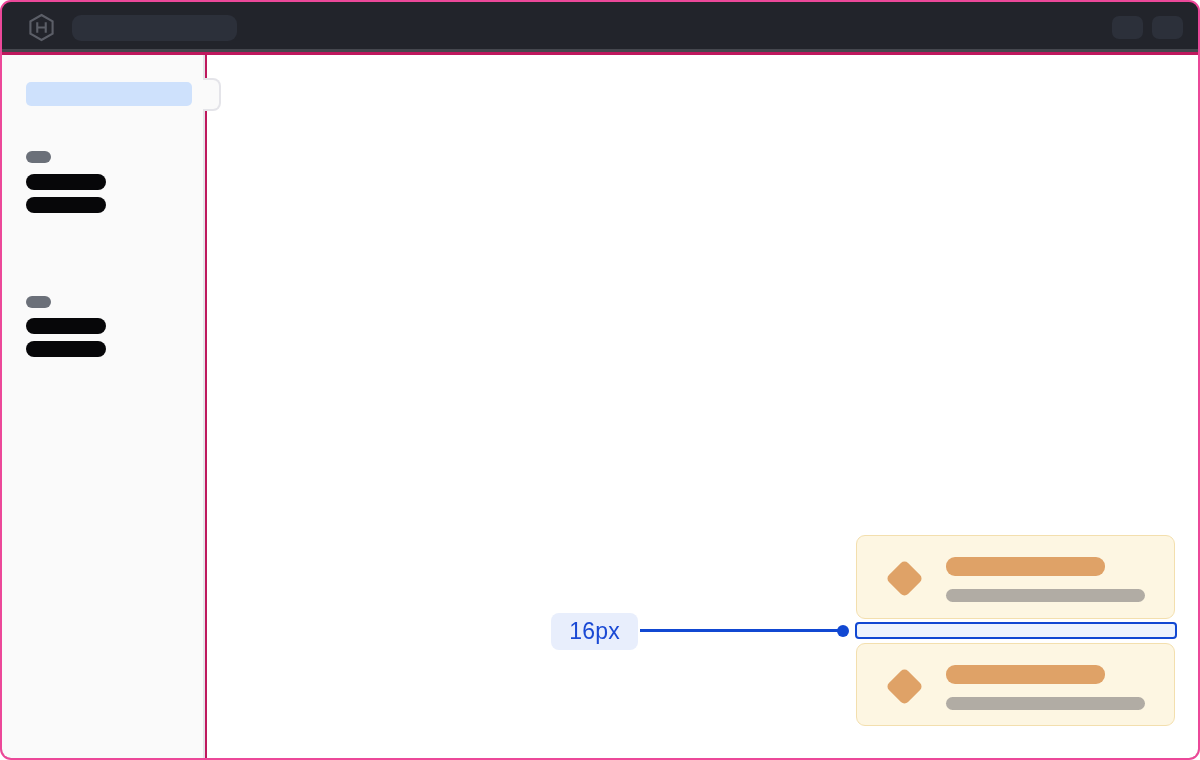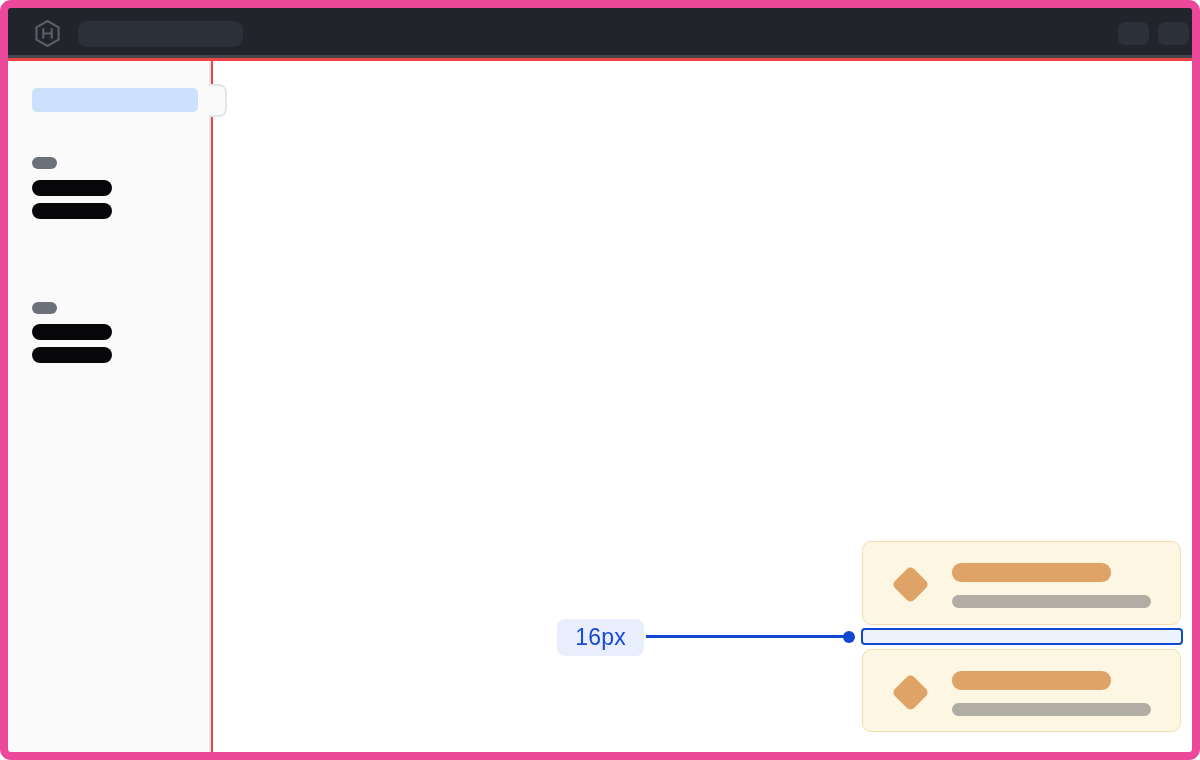--- a/index.html
+++ b/index.html
@@ -4,24 +4,24 @@
 <style>
   * { margin: 0; padding: 0; box-sizing: border-box; }
   html, body {
     background: #ffffff;
     font-family: "Liberation Sans", sans-serif;
     width: 1200px; height: 760px;
   }
   .frame {
     position: relative;
     width: 1200px; height: 760px;
-    border: 8px solid #ec4899;
+    border: 2px solid #ec4899;
     border-radius: 11px;
     overflow: hidden;
-    background: #ef4444;
+    background: #be185d;
   }
 
   
   .appbar {
     position: absolute; left: 0; top: 0; right: 0;
     height: 50px;
     background: #22242b;
     border-bottom: 3px solid #45474e;
   }
   .logo {

